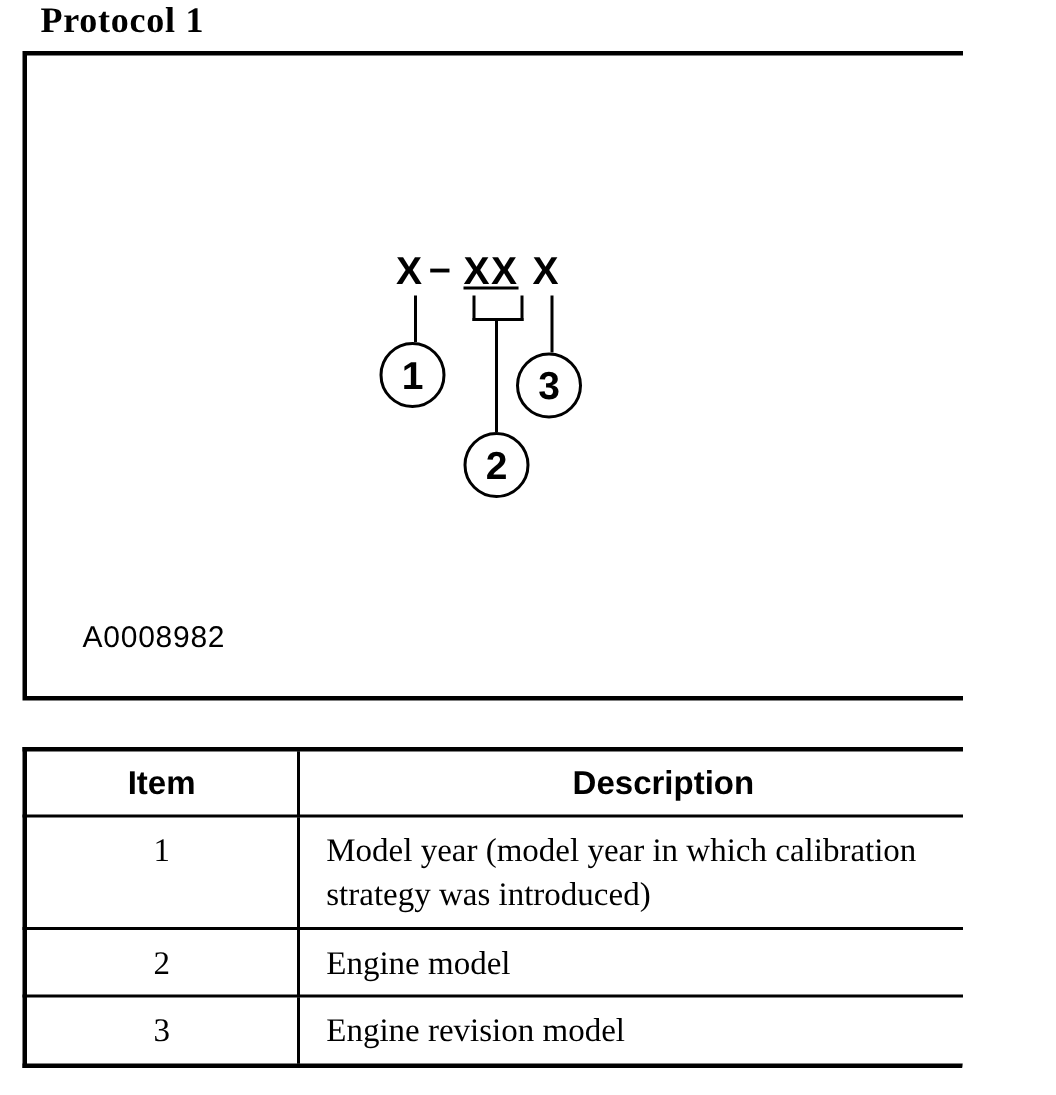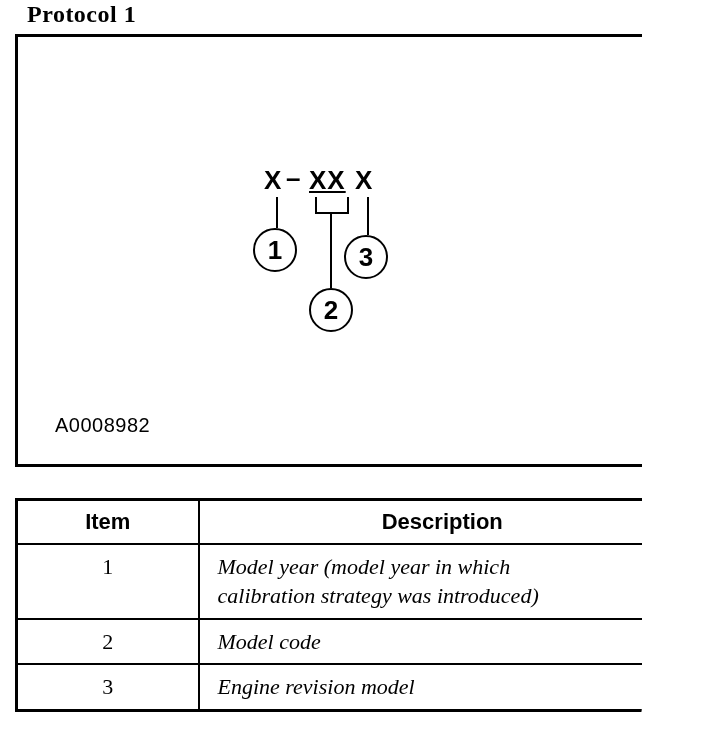--- a/index.html
+++ b/index.html
@@ -94,21 +94,21 @@
     text-align: center;
     vertical-align: middle;
   }
   table.spec td {
     font: 22px/29px "Liberation Serif", serif;
     vertical-align: top;
     padding-top: 7px;
   }
   td.cell-item { text-align: center; }
   td.cell-desc { padding-left: 18px; padding-right: 8px; }
-  .desc-wrap { max-width: 395px; font-style: italic; }
+  .desc-wrap { max-width: 395px; }
 </style>
 </head>
 <body>
 
 <div class="page">
 
   <h1 class="title">Protocol 1</h1>
 
   <div class="figure-box">
 
@@ -150,21 +150,21 @@
       </tr>
       <tr class="r1">
         <td class="cell-item">1</td>
         <td class="cell-desc">
           <div class="desc-wrap">Model year (model year in which calibration strategy was introduced)</div>
         </td>
       </tr>
       <tr class="r2">
         <td class="cell-item">2</td>
         <td class="cell-desc">
-          <div class="desc-wrap">Model code</div>
+          <div class="desc-wrap">Engine model</div>
         </td>
       </tr>
       <tr class="r3">
         <td class="cell-item">3</td>
         <td class="cell-desc">
           <div class="desc-wrap">Engine revision model</div>
         </td>
       </tr>
     </tbody>
   </table>

